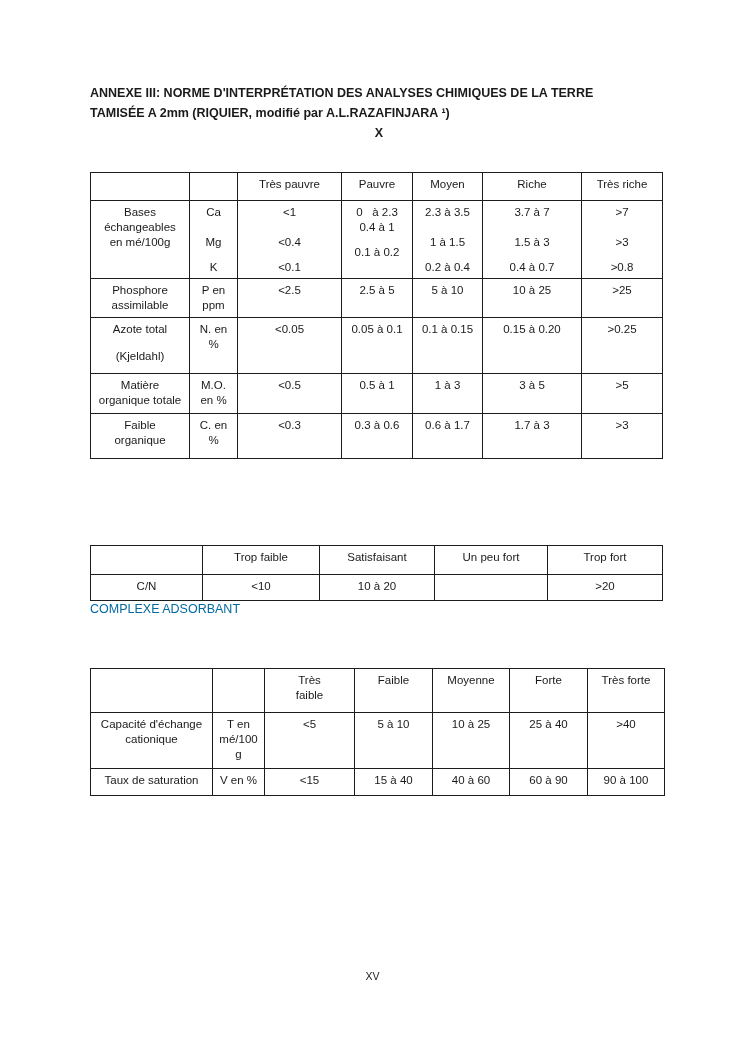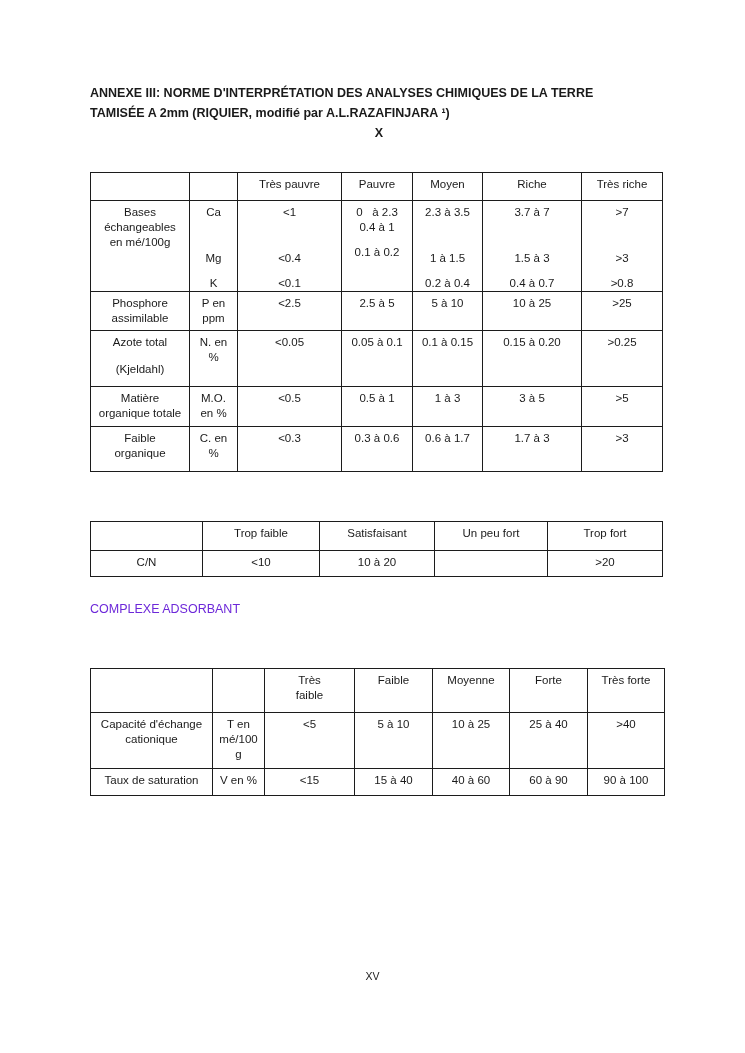--- a/index.html
+++ b/index.html
@@ -19,29 +19,29 @@
 
   table { border-collapse:collapse; table-layout:fixed; }
   td {
     border:1px solid #1c1c1c;
     font-size:11.5px; line-height:15px;
     text-align:center; vertical-align:top;
     padding:4px 2px 0 2px;
     overflow:hidden;
   }
   .t1 { position:absolute; left:90px; top:172px; }
-  .t2 { position:absolute; left:90px; top:521px; }
+  .t2 { position:absolute; left:90px; top:545px; }
   .t3 { position:absolute; left:90px; top:668px; }
 
   .section-heading {
     position:absolute; left:90px; top:602px;
-    font-size:12.5px; color:#6d28d9;
-  }
-
-  .mt15 { margin-top:31px;text-align:center; }
+    font-size:12.5px; color:#0369a1;
+  }
+
+  .mt15 { margin-top:15px;text-align:center; }
   .mt12 { margin-top:12px; }
   .mt10 { margin-top:10px; }
   .pre  { white-space:pre-wrap; }
 
   .footer {
     position:absolute; left:0; top:970px; width:745px;
     text-align:center; font-size:10.5px; color:#1a1a1a;
   }
 </style>
 </head>

